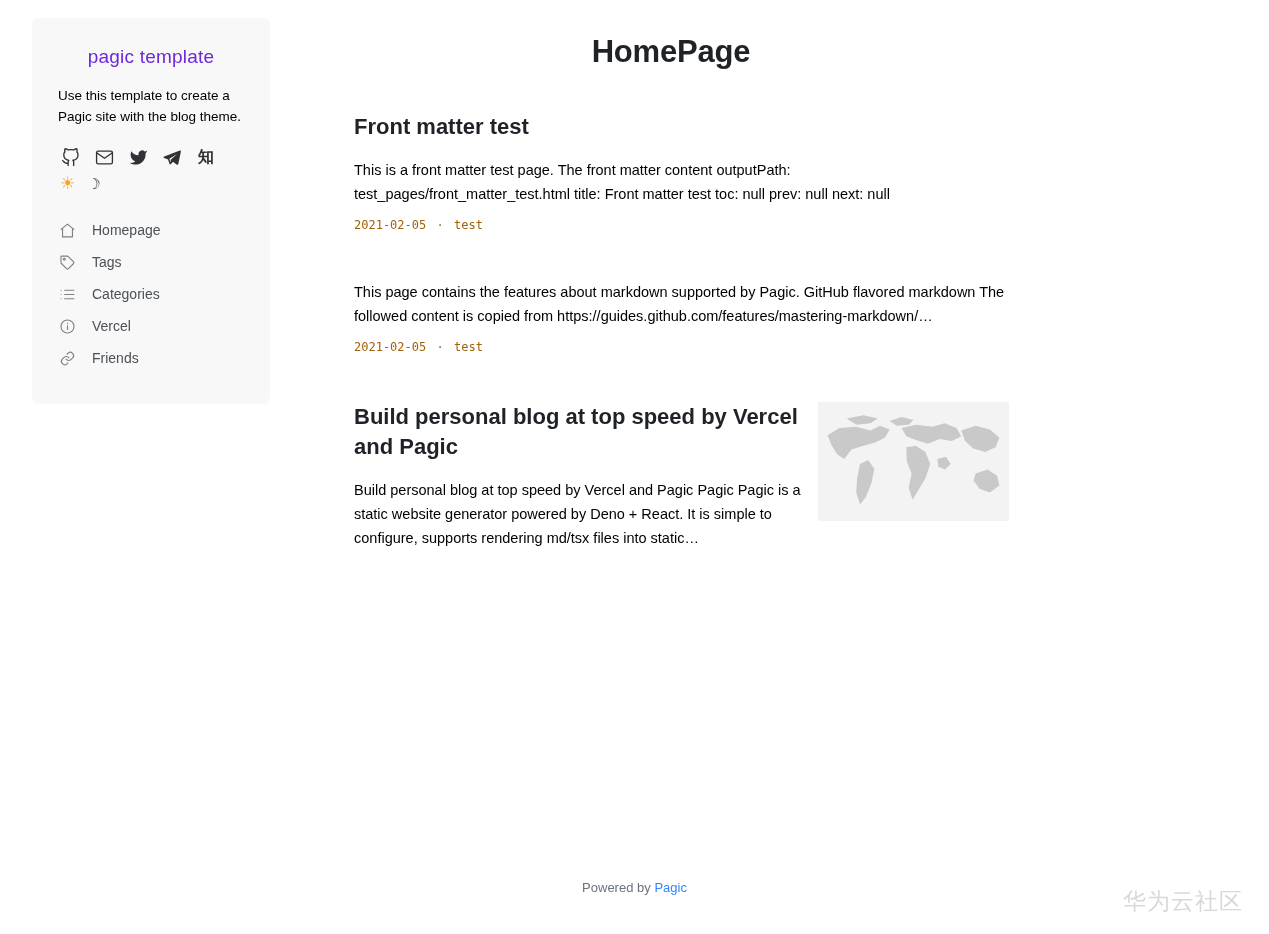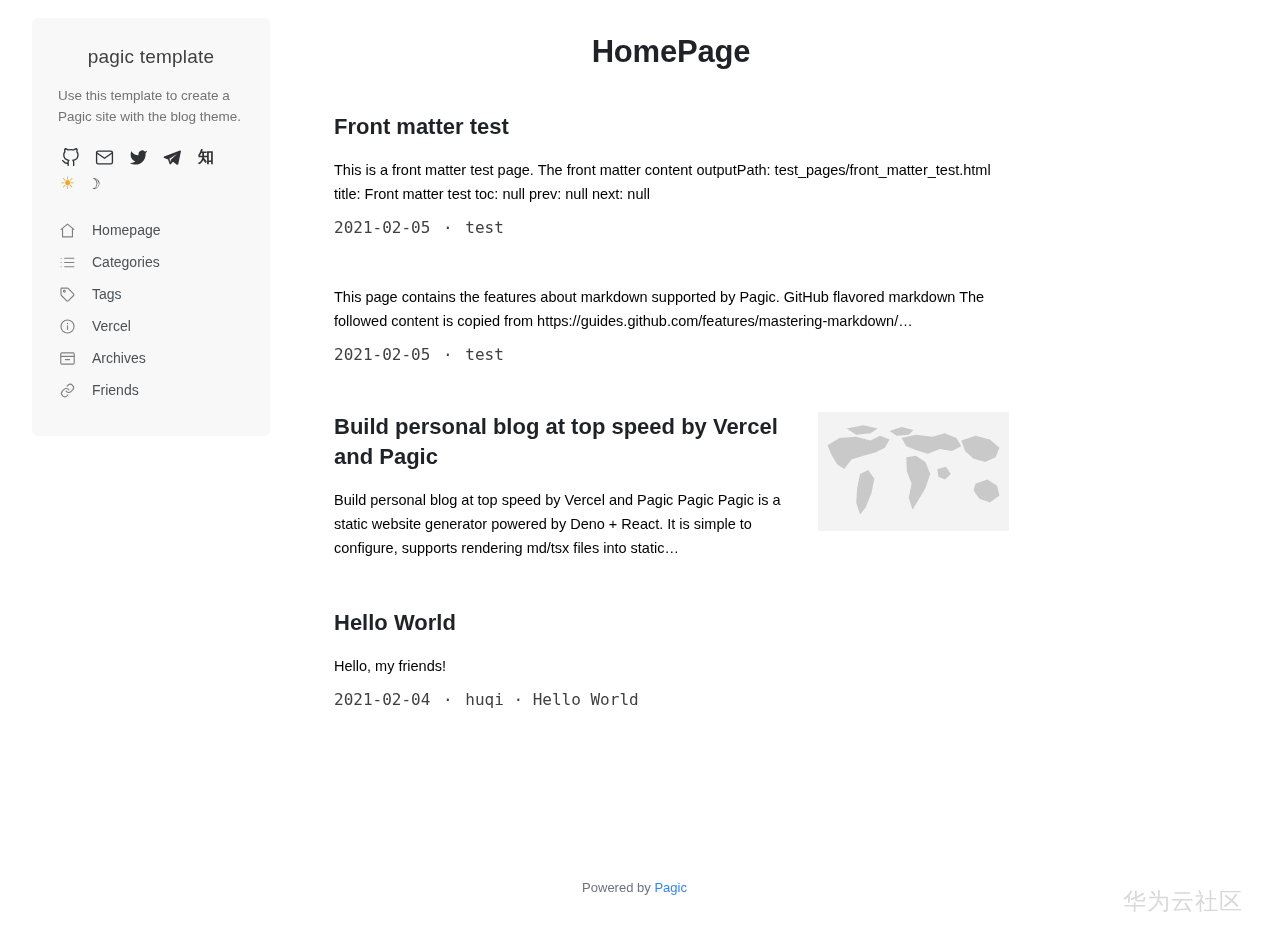--- a/index.html
+++ b/index.html
@@ -26,28 +26,28 @@
     top: 18px;
     width: 238px;
     padding: 28px 26px 30px 26px;
     background: #f8f8f8;
     border-radius: 6px;
   }
   .site-title {
     font-size: 19px;
     font-weight: 400;
     text-align: center;
-    color: #404040;
+    color: #6d28d9;
     margin: 0 0 18px 0;
     letter-spacing: 0.2px;
   }
   .site-desc {
     font-size: 13.5px;
     line-height: 20.5px;
-    color: #737373;
+    color: #000000;
     margin: 0 0 20px 0;
   }
   .social-row {
     display: flex;
     align-items: center;
     gap: 14px;
     margin: 0 0 8px 2px;
   }
   .social-row .ico {
     display: inline-flex;
@@ -107,40 +107,41 @@
     font-size: 31px;
     font-weight: 700;
     text-align: center;
     margin: 34px 0 0 0;
     color: #1f2328;
     letter-spacing: -0.2px;
   }
   .post {
     margin-top: 42px;
     position: relative;
+    margin-left: 20px;
   }
   .post + .post { margin-top: 48px; }
   .post-title {
     font-size: 22px;
     font-weight: 700;
     color: #1f2328;
     margin: 0 0 16px 0;
     line-height: 30px;
     cursor: pointer;
   }
   .post-excerpt {
     font-size: 14.5px;
     line-height: 24px;
     color: #000000;
     margin: 0 0 12px 0;
   }
   .post-meta {
     font-family: "DejaVu Sans Mono", monospace;
-    font-size: 16px;
-    color: #404040;
+    font-size: 12px;
+    color: #a16207;
   }
   .post-meta .meta-sep { padding: 0 3px; }
   .post-meta .meta-tag { cursor: pointer; }
 
   .post.has-cover .post-body { width: 470px; }
   .cover {
     position: absolute;
     right: -1px;
     top: 0;
     width: 191px;
@@ -224,56 +225,47 @@
           <svg width="17" height="17" viewBox="0 0 24 24" fill="none" stroke="currentColor" stroke-width="1.6" stroke-linecap="round" stroke-linejoin="round">
             <path d="M3 10.5L12 3l9 7.5"></path>
               <path d="M5 9.5V21h14V9.5"></path>
           </svg>
         </span>
         <span class="nav-label">Homepage</span>
       </a>
 
       <a class="nav-item">
         <span class="nav-ico">
-          <svg width="17" height="17" viewBox="0 0 24 24" fill="none" stroke="currentColor" stroke-width="1.6" stroke-linecap="round">
-            <path d="M8 6h13M8 12h13M8 18h13M3 6h.01M3 12h.01M3 18h.01"></path>
-          </svg>
-        </span>
-        <span class="nav-label">Categories</span>
-      </a>
-
-      <a class="nav-item">
-        <span class="nav-ico">
           <svg width="17" height="17" viewBox="0 0 24 24" fill="none" stroke="currentColor" stroke-width="1.6" stroke-linecap="round" stroke-linejoin="round">
             <path d="M20.6 13.4l-7.2 7.2a2 2 0 0 1-2.8 0l-7.2-7.2a2 2 0 0 1-.6-1.4V4a1 1 0 0 1 1-1h8a2 2 0 0 1 1.4.6l7.4 7.4a2 2 0 0 1 0 2.4z"></path>
             <circle cx="7.5" cy="7.5" r="1.3"></circle>
           </svg>
         </span>
         <span class="nav-label">Tags</span>
       </a>
 
       <a class="nav-item">
         <span class="nav-ico">
           <svg width="17" height="17" viewBox="0 0 24 24" fill="none" stroke="currentColor" stroke-width="1.6" stroke-linecap="round">
+            <path d="M8 6h13M8 12h13M8 18h13M3 6h.01M3 12h.01M3 18h.01"></path>
+          </svg>
+        </span>
+        <span class="nav-label">Categories</span>
+      </a>
+
+      <a class="nav-item">
+        <span class="nav-ico">
+          <svg width="17" height="17" viewBox="0 0 24 24" fill="none" stroke="currentColor" stroke-width="1.6" stroke-linecap="round">
             <circle cx="12" cy="12" r="9.2"></circle>
               <path d="M12 7.5v.6M12 11v5.2"></path>
           </svg>
         </span>
         <span class="nav-label">Vercel</span>
       </a>
 
-      <a class="nav-item">
-        <span class="nav-ico">
-          <svg width="17" height="17" viewBox="0 0 24 24" fill="none" stroke="currentColor" stroke-width="1.6" stroke-linecap="round" stroke-linejoin="round">
-            <rect x="2.5" y="4" width="19" height="16" rx="1.6"></rect>
-            <path d="M2.5 9h19M9 13.5h6"></path>
-          </svg>
-        </span>
-        <span class="nav-label">Archives</span>
-      </a>
 
       <a class="nav-item">
         <span class="nav-ico">
           <svg width="17" height="17" viewBox="0 0 24 24" fill="none" stroke="currentColor" stroke-width="1.6" stroke-linecap="round" stroke-linejoin="round">
             <path d="M10 13a4.5 4.5 0 0 0 6.8.5l2.5-2.5a4.6 4.6 0 0 0-6.5-6.5L11.4 6"></path>
             <path d="M14 11a4.5 4.5 0 0 0-6.8-.5L4.7 13a4.6 4.6 0 0 0 6.5 6.5l1.4-1.4"></path>
           </svg>
         </span>
         <span class="nav-label">Friends</span>
       </a>
@@ -323,31 +315,20 @@
             <path d="M300 60 L330 50 L360 58 L380 75 L372 95 L350 105 L325 98 L308 82 Z"></path>
             <path d="M330 150 L355 142 L375 155 L380 175 L360 190 L338 182 L326 165 Z"></path>
             <path d="M150 40 L175 32 L200 38 L190 48 L165 50 Z"></path>
             <path d="M60 35 L95 28 L125 35 L110 45 L80 48 Z"></path>
             <path d="M250 120 L268 115 L278 130 L266 142 L252 136 Z"></path>
           </g>
         </svg>
       </div>
     </article>
 
-    <article class="post">
-      <div class="post-body">
-        <h2 class="post-title">Hello World</h2>
-        <p class="post-excerpt">Hello, my friends!</p>
-        <div class="post-meta">
-          <span>2021-02-04</span>
-          <span class="meta-sep">·</span>
-          <span class="meta-tag">huqi · Hello World</span>
-        </div>
-      </div>
-    </article>
   </main>
 
   <div class="footer">
     <span>Powered by</span>
     <a>Pagic</a>
   </div>
 
   <div class="watermark">华为云社区</div>
 
 </div>

